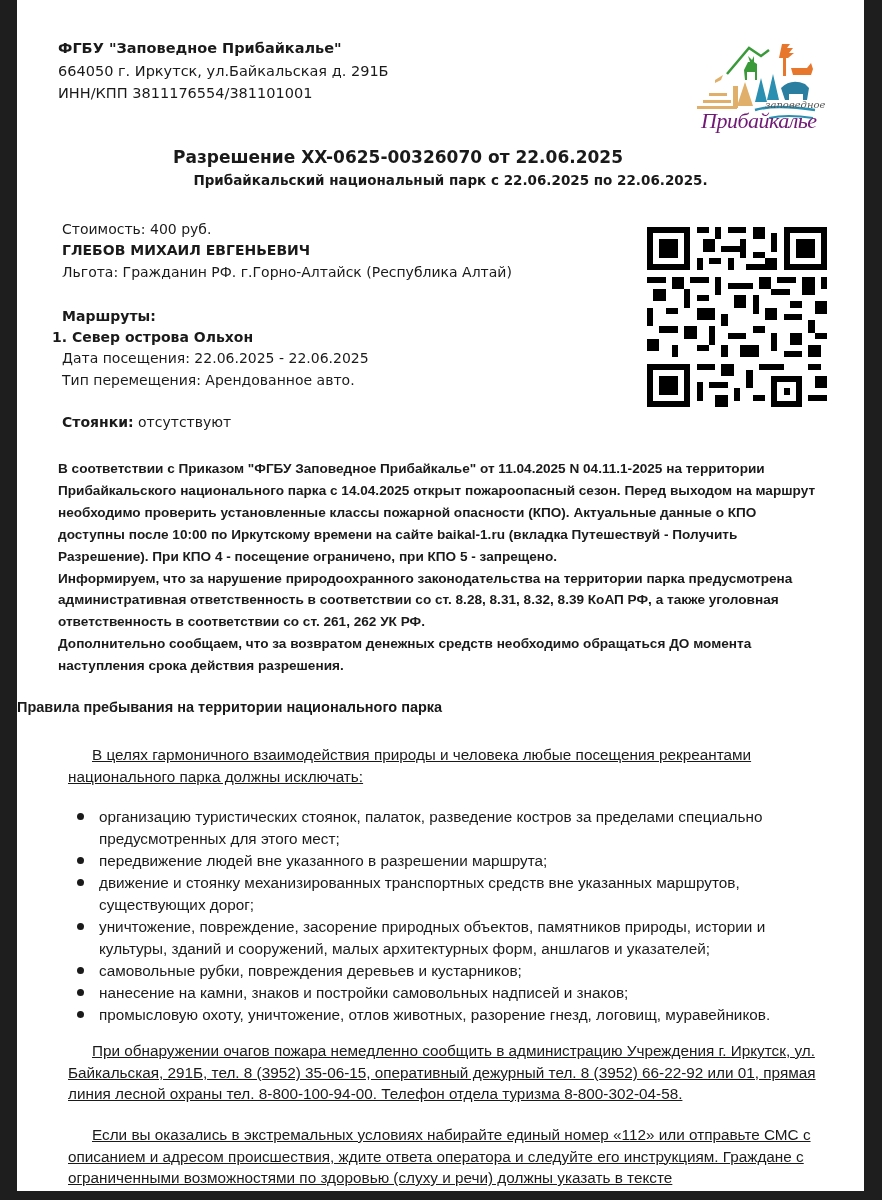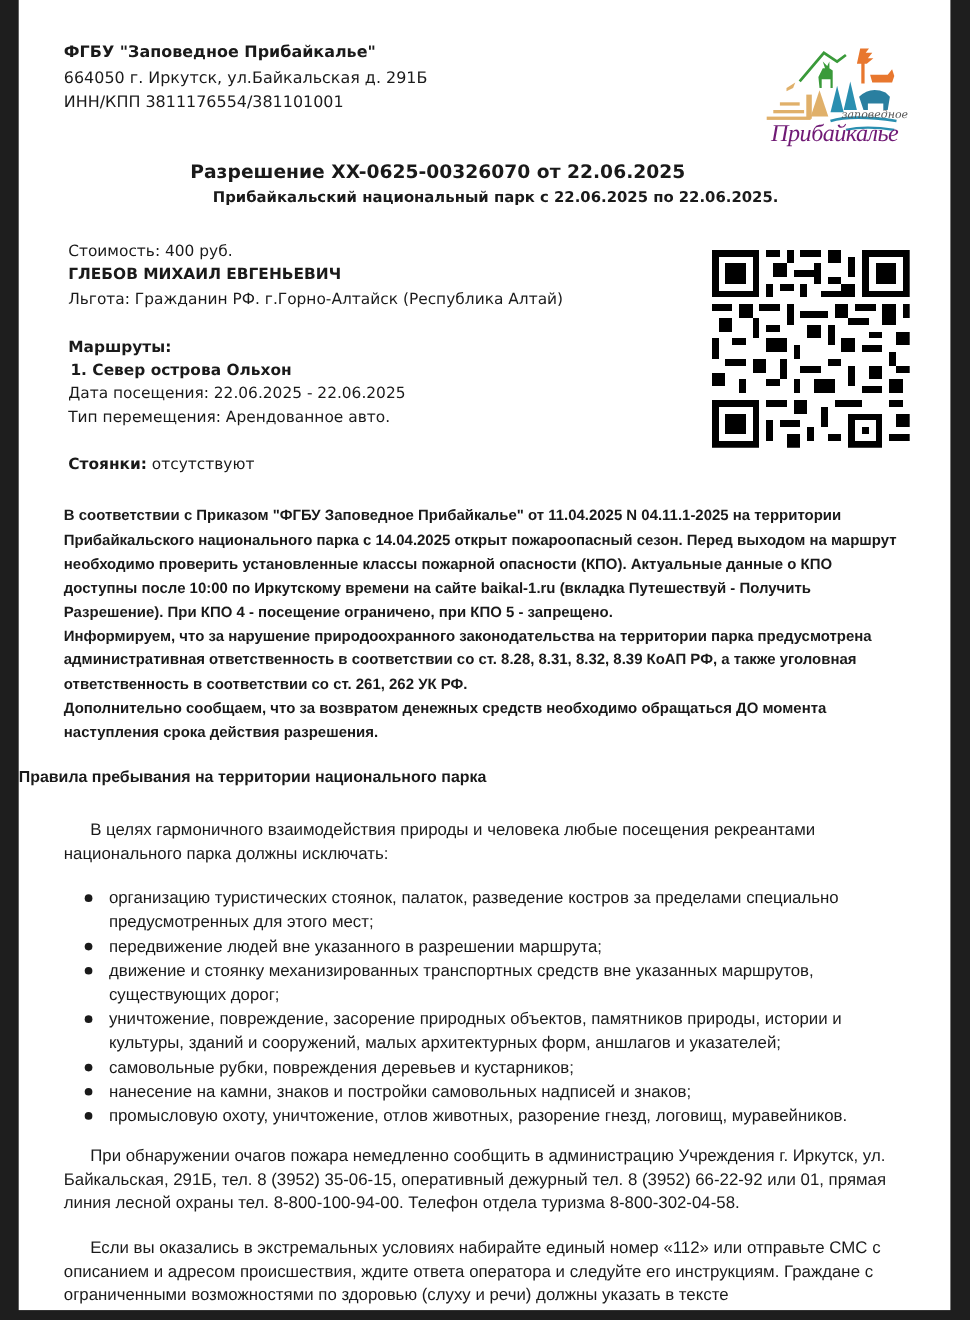--- a/index.html
+++ b/index.html
@@ -56,23 +56,24 @@
     font-size: 13.6px; font-weight: bold; line-height: 21.9px;
     font-family: "Liberation Sans", sans-serif;
   }
   .notice p { margin: 0; }
 
   .rules-title {
     left: 0; width: 847px; top: 699px; 
     font-size: 14.5px; font-weight: bold; font-family: "Liberation Sans", sans-serif;
   }
   .para {
-    position: absolute; left: 41px; width: 770px;
+    position: absolute; left: 51px; width: 770px;
     font-size: 15.3px; line-height: 21.5px;
     font-family: "Liberation Sans", sans-serif;
+    text-decoration: underline;
   }
   .para p { margin: 0; text-indent: 24px; }
 
   .bullets {
     position: absolute; left: 58px; top: 806px; width: 760px;
     margin: 0; padding: 0; list-style: none;
     font-size: 15.3px; line-height: 22px;
     font-family: "Liberation Sans", sans-serif;
   }
   .bullets li { position: relative; padding-left: 24px; }
@@ -120,21 +121,21 @@
     <div class="abs logo-small">заповедное</div>
     <div class="abs logo-big">Прибайкалье</div>
 
     <div class="abs title">Разрешение XX-0625-00326070 от 22.06.2025</div>
     <div class="abs subtitle">Прибайкальский национальный парк с 22.06.2025 по 22.06.2025.</div>
 
     <div class="abs info" style="left:45px;top:221px;">Стоимость: 400 руб.</div>
     <div class="abs info b" style="left:45px;top:242px;">ГЛЕБОВ МИХАИЛ ЕВГЕНЬЕВИЧ</div>
     <div class="abs info" style="left:45px;top:264px;">Льгота: Гражданин РФ. г.Горно-Алтайск (Республика Алтай)</div>
     <div class="abs info b" style="left:45px;top:308px;">Маршруты:</div>
-    <div class="abs info b" style="left:47px;top:329px;text-align:right;">1. Север острова Ольхон</div>
+    <div class="abs info b" style="left:35px;top:329px;text-align:right;">1. Север острова Ольхон</div>
     <div class="abs info" style="left:45px;top:350px;">Дата посещения: 22.06.2025 - 22.06.2025</div>
     <div class="abs info" style="left:45px;top:372px;">Тип перемещения: Арендованное авто.</div>
     <div class="abs info" style="left:45px;top:414px;">
       <b>Стоянки:</b><span> отсутствуют</span>
     </div>
 
     <svg class="abs qr" viewBox="0 0 29 29" shape-rendering="crispEdges">
       <rect width="29" height="29" fill="#fff"></rect>
       <g fill="#000">
 

